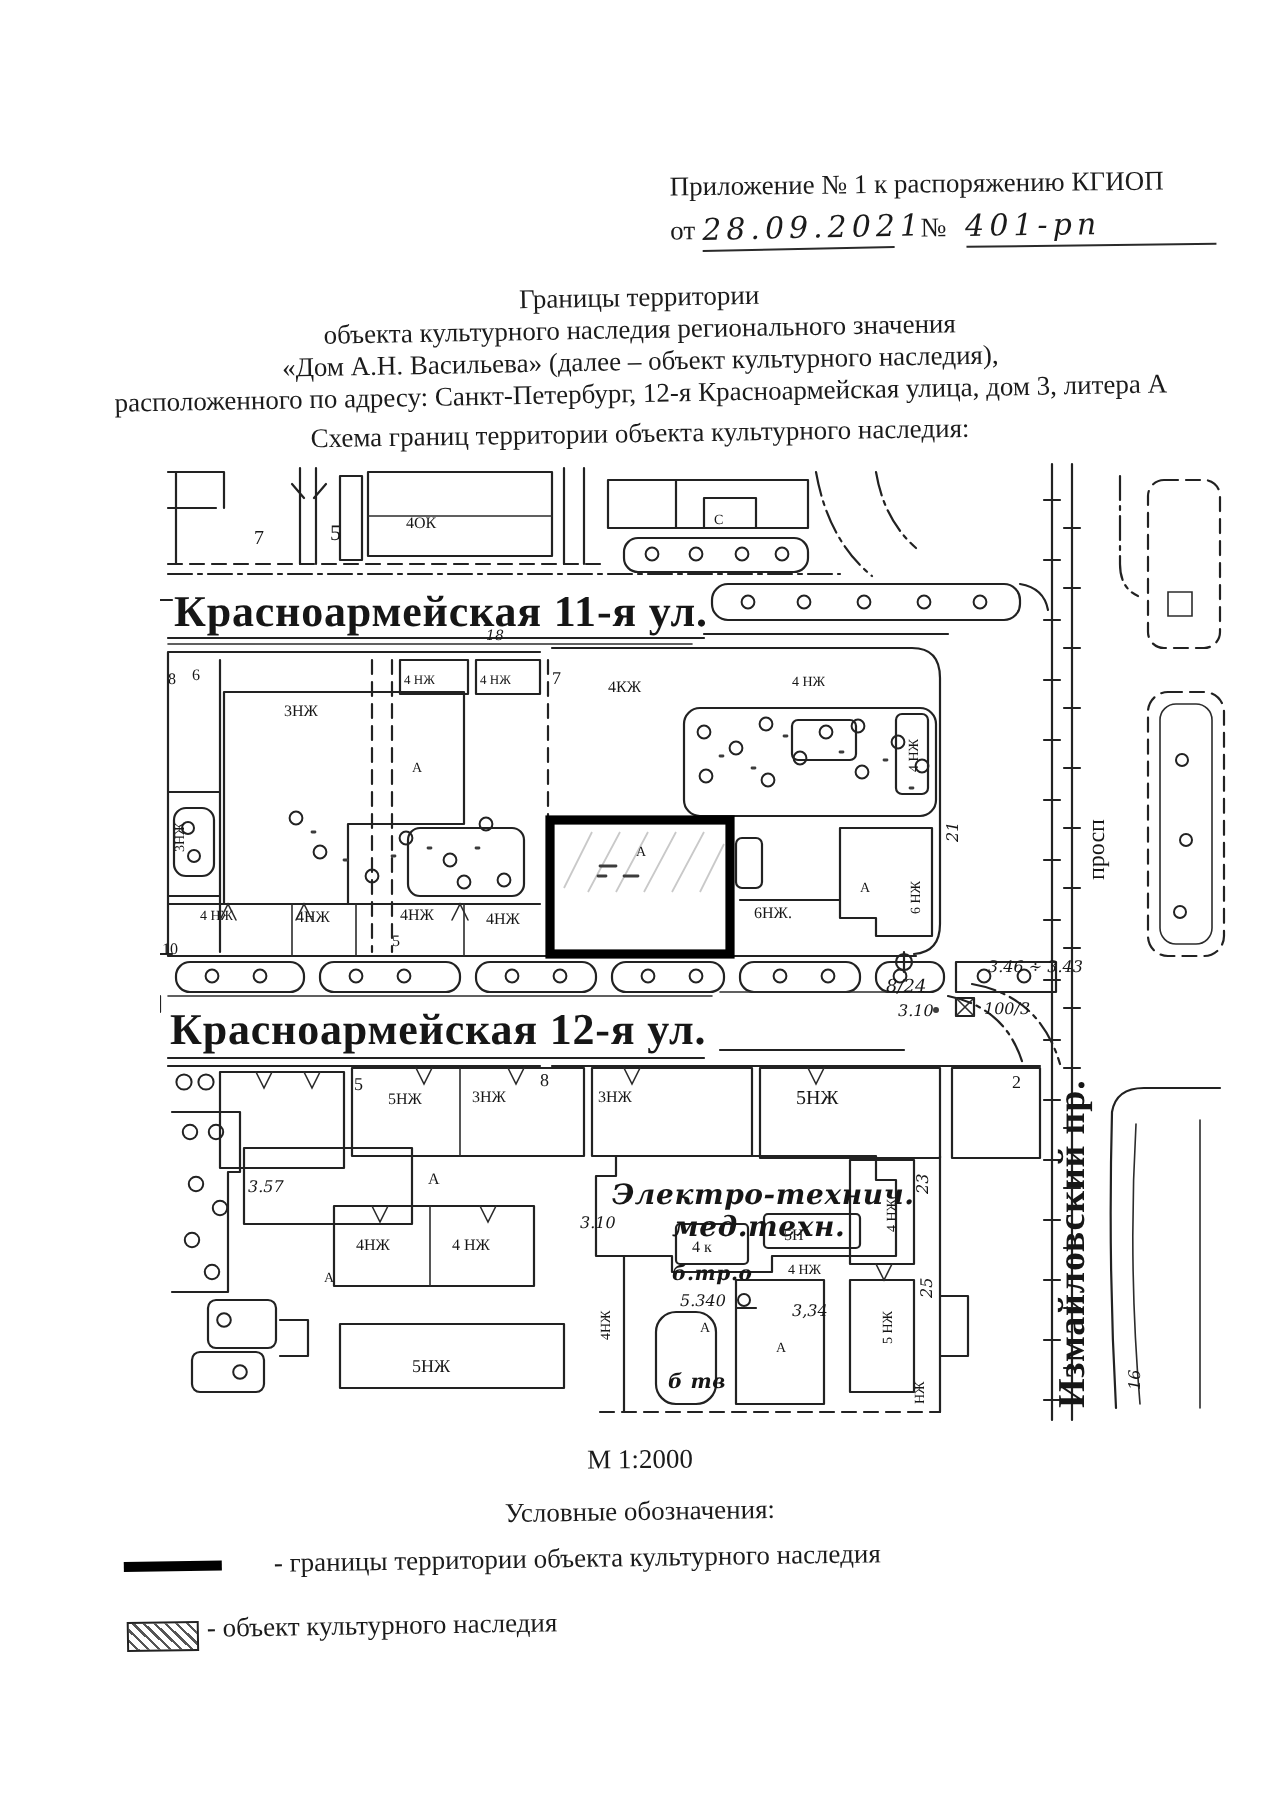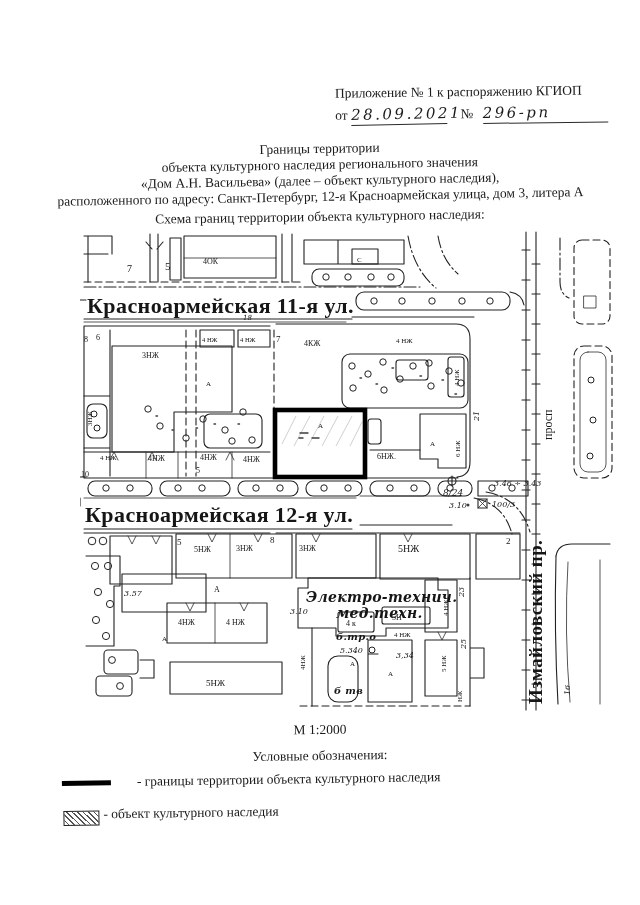--- a/index.html
+++ b/index.html
@@ -53,21 +53,21 @@
 <body>
 
 <div class="page">
 
   <div class="annex">
     <div>Приложение № 1 к распоряжению КГИОП</div>
     <div class="annex-row2">
       <span>от</span>
       <span class="uline u-date"><span class="hand">28.09.2021</span></span>
       <span style="margin-left:10px">№</span>
-      <span class="uline u-num"><span class="hand">296-рп</span></span>
+      <span class="uline u-num"><span class="hand">401-рп</span></span>
     </div>
   </div>
 
   <div class="title-block">
     <div>Границы территории</div>
     <div>объекта культурного наследия регионального значения</div>
     <div>«Дом А.Н. Васильева» (далее – объект культурного наследия),</div>
     <div>расположенного по адресу: Санкт-Петербург, 12-я Красноармейская улица, дом 3, литера А</div>
   </div>
   <div class="caption">Схема границ территории объекта культурного наследия:</div>

